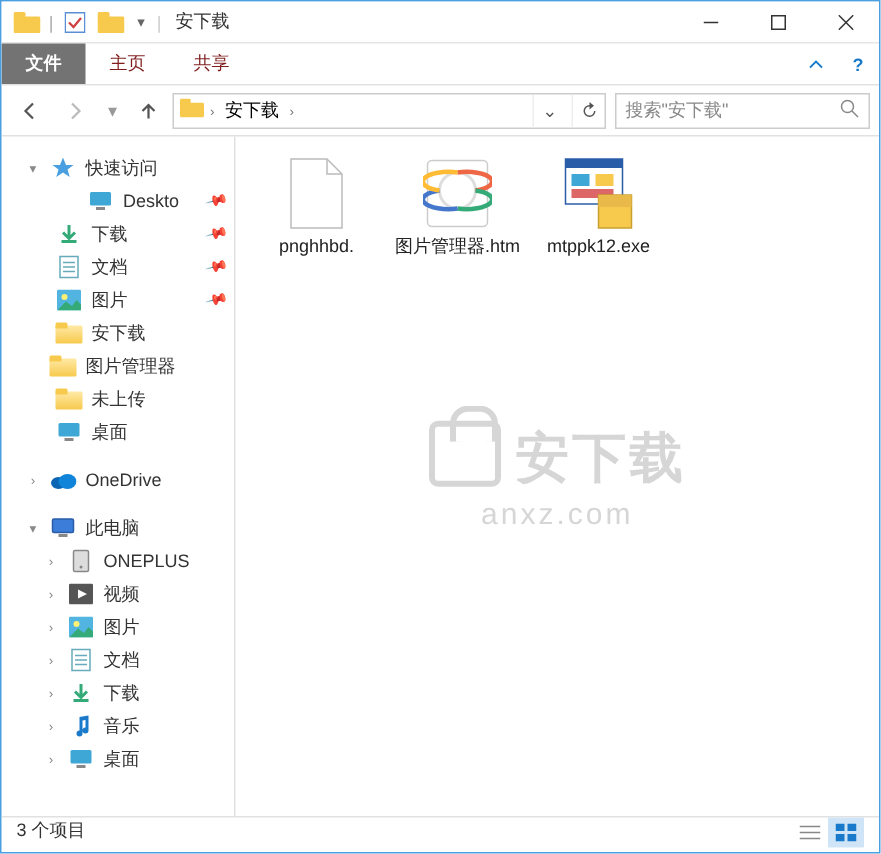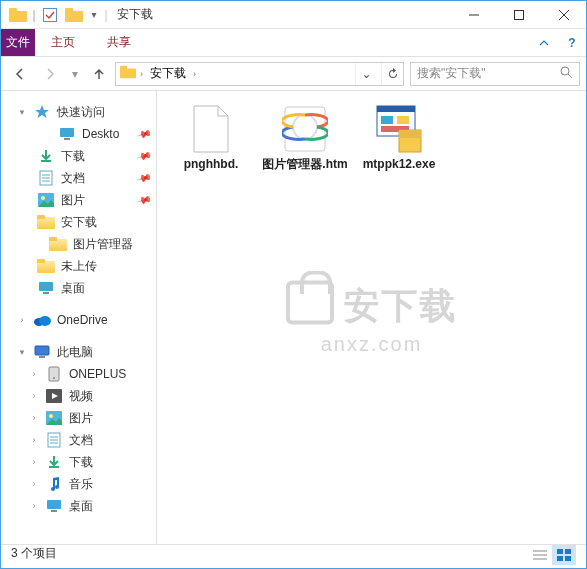--- a/index.html
+++ b/index.html
@@ -9,21 +9,21 @@
 .titlebar { height: 28px; display: flex; align-items: center; background: #fff; border-bottom: 1px solid #e5e5e5; }
 .titlebar .qat { display: flex; align-items: center; gap: 2px; padding-left: 6px; }
 .titlebar .qat .item { width: 22px; height: 22px; display: flex; align-items: center; justify-content: center; }
 .titlebar .title-text { margin-left: 8px; color: #333; }
 .titlebar .spacer { flex: 1; }
 .titlebar .win-controls { display: flex; }
 .titlebar .win-controls .btn { width: 45px; height: 28px; display: flex; align-items: center; justify-content: center; }
 
 
 .ribbon { height: 28px; display: flex; align-items: stretch; border-bottom: 1px solid #e1e1e1; }
-.ribbon .tab-file { background: #701a75; color: #fff; padding: 0 5px; display: flex; align-items: center; }
+.ribbon .tab-file { background: #737373; color: #fff; padding: 0 16px; display: flex; align-items: center; font-weight: bold; }
 .ribbon .tab { padding: 0 16px; display: flex; align-items: center; color: #7f1d1d; }
 .ribbon .spacer { flex: 1; }
 .ribbon .help { width: 28px; display: flex; align-items: center; justify-content: center; color: #1979ca; }
 
 
 .navbar { height: 34px; display: flex; align-items: center; padding: 4px 6px; gap: 4px; border-bottom: 1px solid #e1e1e1; }
 .navbar .nav-btn { width: 26px; height: 26px; display: flex; align-items: center; justify-content: center; color: #666; }
 .navbar .nav-btn.disabled { color: #bbb; }
 .navbar .history-btn { width: 16px; color: #999; }
 .navbar .up-btn { width: 24px; }
@@ -40,21 +40,21 @@
 .sidebar { width: 156px; border-right: 1px solid #e1e1e1; overflow: hidden; padding-top: 6px; }
 .tree-item { display: flex; align-items: center; height: 22px; padding-left: 20px; gap: 6px; color: #333; white-space: nowrap; }
 .tree-item.top { padding-left: 16px; margin-top: 4px; font-weight: normal; }
 .tree-item .arrow { width: 10px; color: #888; font-size: 9px; text-align:center; }
 .tree-item .icon { width: 18px; height: 18px; display: flex; align-items: center; justify-content: center; flex-shrink: 0; }
 .tree-item .pin { margin-left: auto; margin-right: 6px; color: #888; font-size: 10px; transform: rotate(30deg); }
 
 .content { flex: 1; position: relative; padding: 12px 10px; display: flex; flex-wrap: wrap; align-content: flex-start; gap: 8px 6px; }
 .file-item { width: 88px; display: flex; flex-direction: column; align-items: center; }
 .file-item .iconbox { width: 52px; height: 52px; display: flex; align-items: center; justify-content: center; border: 1px solid transparent; }
-.file-item .label { text-align: center; font-size: 12px; color: #222; margin-top: 2px; word-break: break-all; line-height: 1.3; font-weight: bold; }
+.file-item .label { text-align: center; font-size: 12px; color: #222; margin-top: 2px; word-break: break-all; line-height: 1.3; }
 
 
 .statusbar { height: 24px; border-top: 1px solid #e1e1e1; display: flex; align-items: flex-start; padding: 0 10px; color: #333; }
 .statusbar .spacer { flex: 1; }
 .statusbar .view-btn { width: 24px; height: 20px; display:flex; align-items:center; justify-content:center; }
 
 
 .folder-icon { width: 18px; height: 14px; position: relative; }
 .folder-icon::before { content:''; position:absolute; left:0; top:2px; width:18px; height:12px; background: linear-gradient(#ffe9a6,#f7ca4d); border-radius: 1px; }
 .folder-icon::after { content:''; position:absolute; left:0; top:0; width:8px; height:4px; background:#f7ca4d; border-radius:1px 1px 0 0; }
@@ -224,21 +224,21 @@
           </span>
           <span>图片</span>
           <span class="pin">📌</span>
         </div>
         <div class="tree-item" style="padding-left: 36px;">
           <span class="icon">
             <div class="folder-icon"></div>
           </span>
           <span>安下载</span>
         </div>
-        <div class="tree-item" style="padding-left: 48px;">
+        <div class="tree-item" style="padding-left: 32px;">
           <span class="icon">
             <div class="folder-icon"></div>
           </span>
           <span>图片管理器</span>
         </div>
         <div class="tree-item" style="padding-left: 36px;">
           <span class="icon">
             <div class="folder-icon"></div>
           </span>
           <span>未上传</span>

